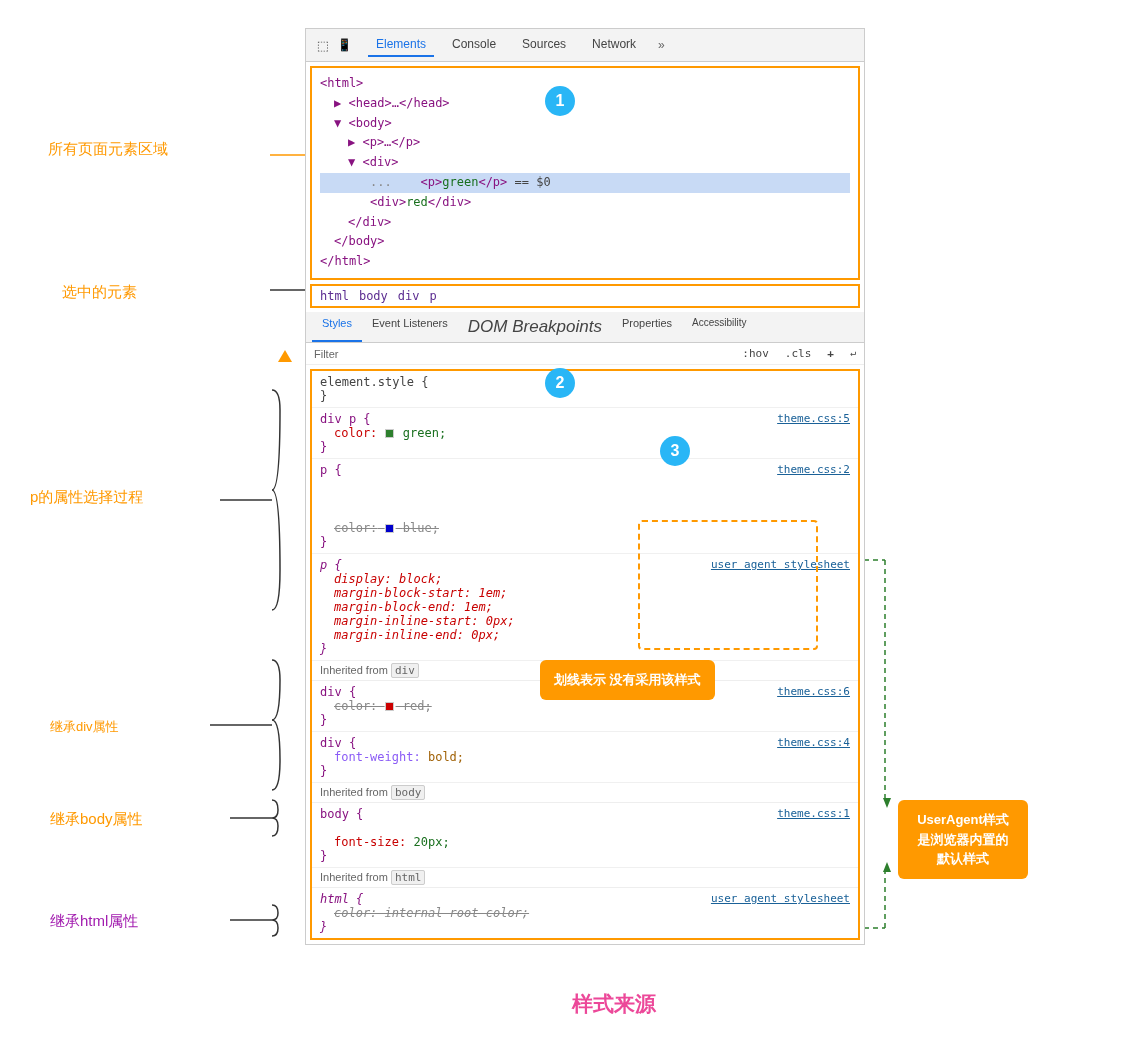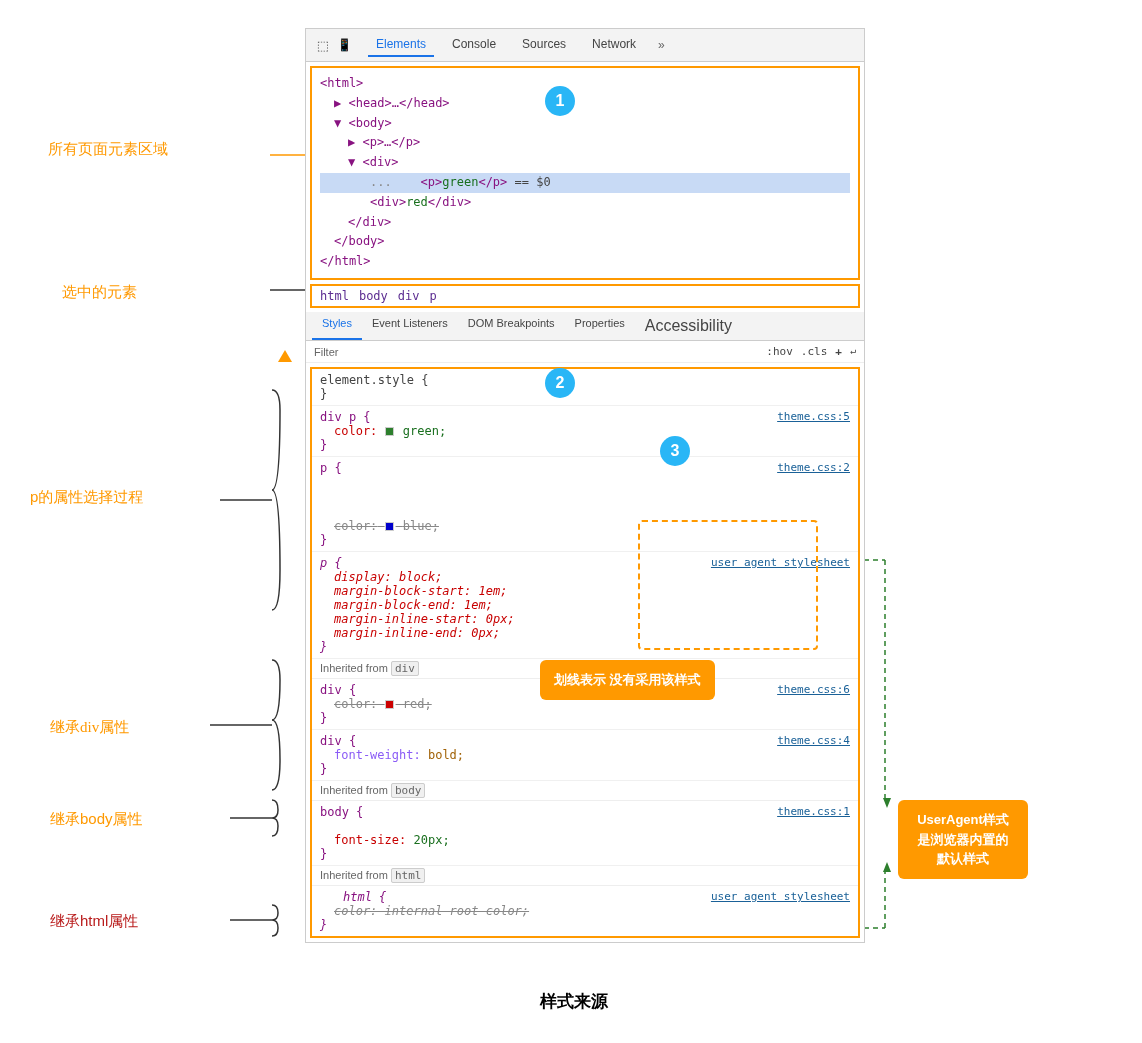--- a/index.html
+++ b/index.html
@@ -116,28 +116,28 @@
     <div style="border:2px solid #f90; margin:4px; padding:3px 8px; display:flex; gap:10px; font-family:monospace; font-size:12px; background:#fff;">
       <span style="color:#5c2d91;">html</span>
       <span style="color:#5c2d91;">body</span>
       <span style="color:#5c2d91;">div</span>
       <span style="color:#5c2d91;">p</span>
     </div>
 
     <div style="display:flex; border-bottom:1px solid #ccc; padding:0 6px; background:#f3f3f3;">
       <div style="padding:5px 10px;font-size:11px;color:#1a73e8;border-bottom:2px solid #1a73e8;font-family:Arial;">Styles</div>
       <div style="padding:5px 10px;font-size:11px;color:#444;font-family:Arial;">Event Listeners</div>
-      <div style="padding:5px 10px;font-size:11px;color:#444;font-family:Arial;">DOM Breakpoints</div>
+      <div style="padding:5px 10px;font-size:17px;color:#444;font-family:Arial;font-style:italic;">DOM Breakpoints</div>
       <div style="padding:5px 10px;font-size:11px;color:#444;font-family:Arial;">Properties</div>
-      <div style="padding:5px 10px;font-size:16px;color:#444;font-family:Arial;">Accessibility</div>
+      <div style="padding:5px 10px;font-size:10px;color:#444;font-family:Arial;">Accessibility</div>
     </div>
 
     <div style="display:flex; align-items:flex-end; padding:4px 8px; border-bottom:1px solid #eee; justify-content:space-between; background:#fff;">
       <input style="font-size: 11px; color: rgb(102, 102, 102); border: none; outline: none; background: transparent; font-family: Arial;" placeholder="Filter" value="Filter">
-      <div style="display:flex;gap:8px;font-size:11px;color:#444;font-family:monospace;">
+      <div style="display:flex;gap:16px;font-size:11px;color:#444;font-family:monospace;">
         <span style="cursor:pointer;">:hov</span>
         <span style="cursor:pointer;">.cls</span>
         <span style="cursor:pointer;font-weight:bold;">+</span>
         <span style="font-size:10px;">↵</span>
       </div>
     </div>
 
     <div style="border:2px solid #f90; margin:4px; background:#fff; font-family:monospace; font-size:12px;">
 
       <div style="padding:4px 8px; border-bottom:1px solid #f0f0f0;">
@@ -210,47 +210,47 @@
         <span style="padding-left:14px; display:block;margin-top:14px;"><span style="color:#c80000;">font-size:</span> <span style="color:#196f1e;">20px;</span></span>
         <span style="color:#881280;">}</span>
       </div>
 
       <div style="padding:3px 8px; color:#666; font-size:11px; border-bottom:1px solid #eee; font-family:Arial;">
         Inherited from <span style="background:#f0f0f0;border:1px solid #ccc;padding:0 3px;border-radius:2px;font-family:monospace;font-size:11px;">html</span>
       </div>
 
       <div style="padding:4px 8px; position:relative;">
         <span style="position:absolute; right:8px; top:4px; font-size:11px; color:#1a6198; text-decoration:underline; cursor:pointer;">user agent stylesheet</span>
-        <span style="color:#881280; font-style:italic;margin-left:23px;">html {</span><br>
+        <span style="color:#881280; font-style:italic;">html {</span><br>
         <span style="padding-left:14px; display:inline-block; text-decoration:line-through; color:#888; font-style:italic;">color: internal-root-color;</span><br>
         <span style="color:#881280; font-style:italic;">}</span>
       </div>
 
     </div>
   </div>
 
   <div style="position:absolute; left:545px; top:86px; width:30px; height:30px; border-radius:50%; background:#29b6f6; color:#fff; font-size:16px; font-weight:bold; display:flex; align-items:center; justify-content:center; font-family:Arial; z-index:10;">1</div>
 
   <div style="position:absolute; left:545px; top:368px; width:30px; height:30px; border-radius:50%; background:#29b6f6; color:#fff; font-size:16px; font-weight:bold; display:flex; align-items:center; justify-content:center; font-family:Arial; z-index:10;">2</div>
 
   <div style="position:absolute; left:660px; top:436px; width:30px; height:30px; border-radius:50%; background:#29b6f6; color:#fff; font-size:16px; font-weight:bold; display:flex; align-items:center; justify-content:center; font-family:Arial; z-index:10;">3</div>
 
   <div style="position:absolute; left:48px; top:140px; font-family:Arial; font-size:15px; color:#f90; font-weight:normal;">所有页面元素区域</div>
 
   <div style="position:absolute; left:62px; top:283px; font-family:Arial; font-size:15px; color:#f90;">选中的元素</div>
 
   <div style="position:absolute; left:30px; top:488px; font-family:Arial; font-size:15px; color:#f90;">p的属性选择过程</div>
 
-  <div style="position:absolute; left:50px; top:718px; font-family:Liberation Serif, serif; font-size:15px; color:#f90;">继承div属性</div>
+  <div style="position:absolute; left:50px; top:718px; font-family:Liberation Sans, sans-serif; font-size:13px; color:#f90;">继承div属性</div>
 
   <div style="position:absolute; left:50px; top:810px; font-family:Arial; font-size:15px; color:#f90;">继承body属性</div>
 
-  <div style="position:absolute; left:50px; top:912px; font-family:Arial; font-size:15px; color:#b91c1c;">继承html属性</div>
-
-  <div style="position:absolute; left:540px; top:990px; font-family:Arial; font-size:17px; color:#000000; font-weight:bold;">样式来源</div>
+  <div style="position:absolute; left:50px; top:912px; font-family:Arial; font-size:15px; color:#a21caf;">继承html属性</div>
+
+  <div style="position:absolute; left:572px; top:990px; font-family:Arial; font-size:21px; color:#ec4899; font-weight:bold;">样式来源</div>
 
   <div style="position:absolute; left:540px; top:660px; background:#f90; color:#fff; font-size:13px; font-weight:bold; padding:10px 14px; border-radius:6px; text-align:center; line-height:1.5; font-family:Arial; z-index:20;">
     <div>划线表示
 没有采用该样式</div>
   </div>
 
   <div style="position:absolute; left:898px; top:800px; background:#f90; color:#fff; font-size:13px; font-weight:bold; padding:10px 12px; border-radius:6px; text-align:center; line-height:1.5; font-family:Arial; z-index:20; width:130px;">
     <div>UserAgent样式
 是浏览器内置的
 默认样式</div>

